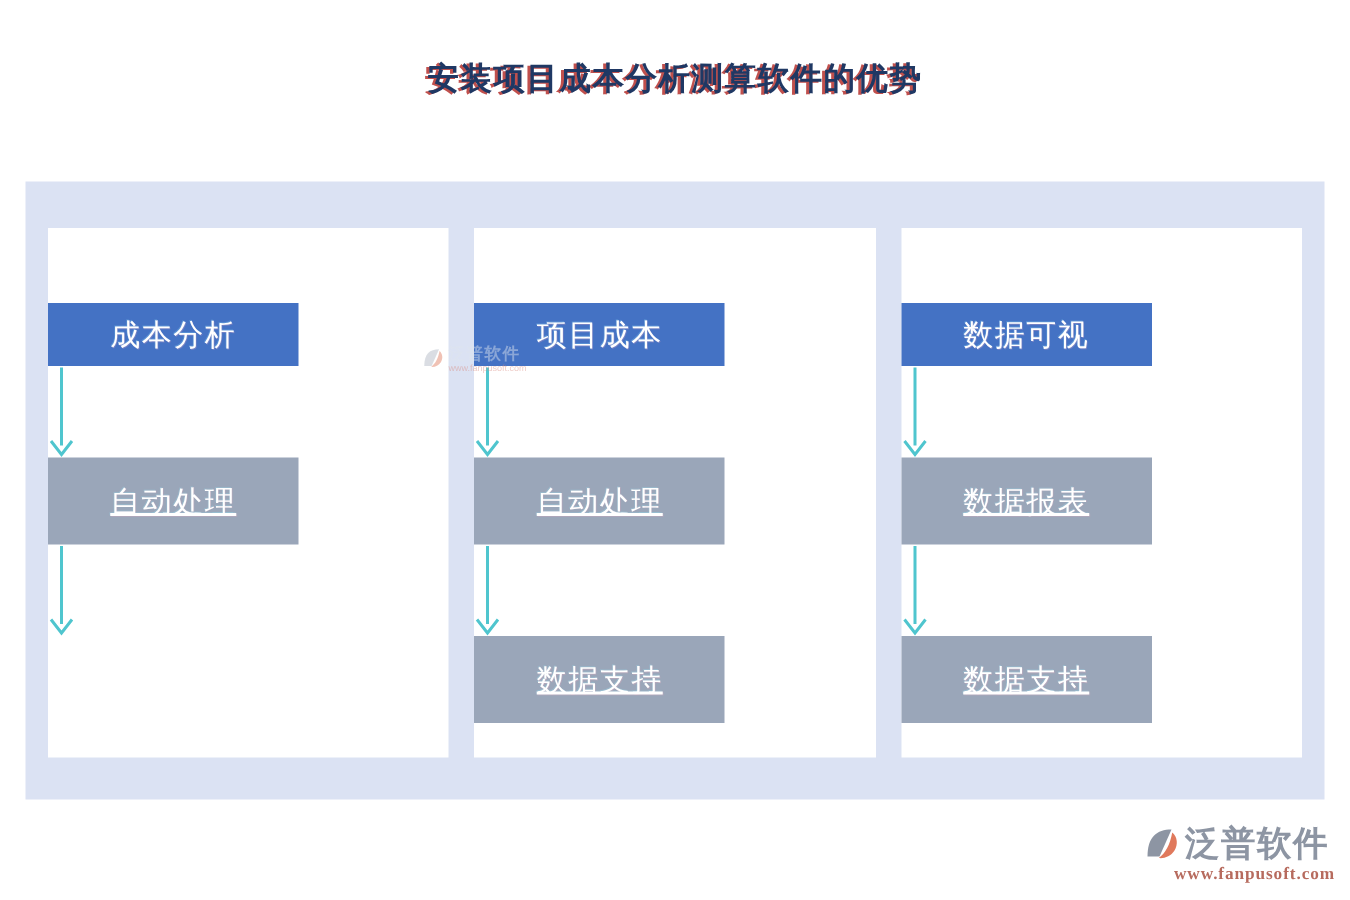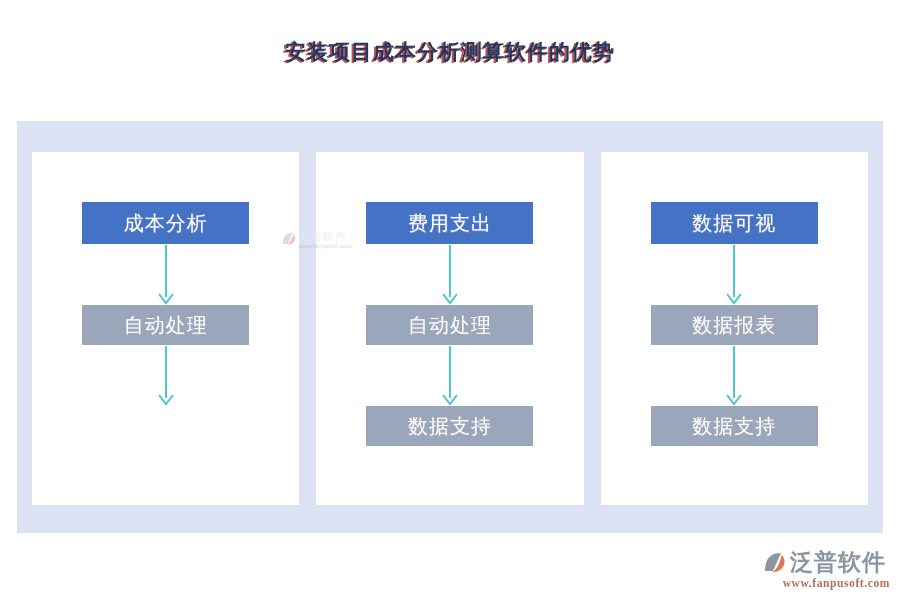--- a/index.html
+++ b/index.html
@@ -39,37 +39,37 @@
     box-sizing: border-box;
     padding: 31px 15px 28px 15px;
     display: flex;
     gap: 17px;
   }
   .card {
     flex: 1;
     background: #ffffff;
     display: flex;
     flex-direction: column;
-    align-items: center;
+    align-items: flex-start;
     padding-top: 50px;
     box-sizing: border-box;
   }
   .node {
     width: 167px;
     height: 42px;
     display: flex;
     align-items: center;
     justify-content: center;
     color: #ffffff;
     font-size: 20px;
     letter-spacing: 1px;
     text-shadow: 0.5px 0.5px 0 rgba(255,170,190,0.25), -0.5px -0.5px 0 rgba(150,235,255,0.25);
   }
   .node.header { background: var(--node-blue, #4472c4); }
-  .node.step   { background: var(--node-gray, #9aa6b9); height: 40px; }
+  .node.step   { background: var(--node-gray, #9aa6b9); height: 58px; text-decoration: underline; }
 
   .arrow {
     width: 18px;
     height: 61px;
     color: var(--arrow-teal, #4fc5ce);
     flex: none;
   }
 
   
   .watermark {
@@ -142,21 +142,21 @@
       </svg>
       <div class="node step">自动处理</div>
       <svg class="arrow" viewBox="0 0 18 61">
         <line x1="9" y1="1" x2="9" y2="53" stroke="currentColor" stroke-width="2"></line>
         <polyline points="2,50 9,59 16,50" fill="none" stroke="currentColor" stroke-width="2"></polyline>
       </svg>
     </div>
 
 
     <div class="card">
-      <div class="node header">费用支出</div>
+      <div class="node header">项目成本</div>
       <svg class="arrow" viewBox="0 0 18 61">
         <line x1="9" y1="1" x2="9" y2="53" stroke="currentColor" stroke-width="2"></line>
         <polyline points="2,50 9,59 16,50" fill="none" stroke="currentColor" stroke-width="2"></polyline>
       </svg>
       <div class="node step">自动处理</div>
       <svg class="arrow" viewBox="0 0 18 61">
         <line x1="9" y1="1" x2="9" y2="53" stroke="currentColor" stroke-width="2"></line>
         <polyline points="2,50 9,59 16,50" fill="none" stroke="currentColor" stroke-width="2"></polyline>
       </svg>
       <div class="node step">数据支持</div>

